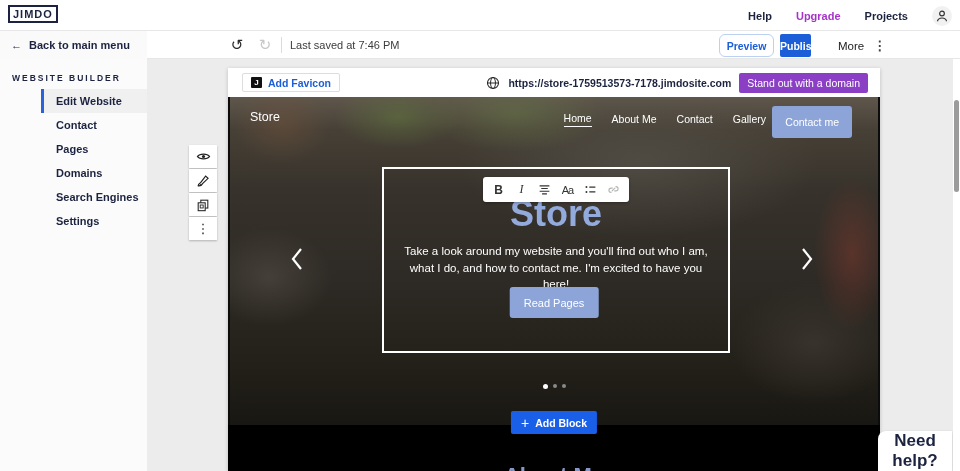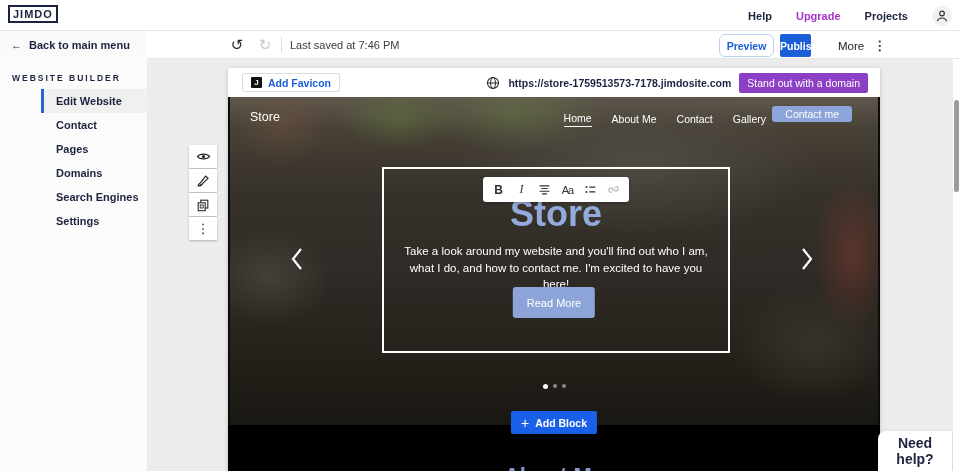--- a/index.html
+++ b/index.html
@@ -63,21 +63,21 @@
       radial-gradient(55px 110px at 96% 48%, rgba(150,62,48,.4), transparent 70%),
       radial-gradient(90px 70px at 6% 55%, rgba(135,128,115,.25), transparent 70%),
       radial-gradient(110px 80px at 90% 75%, rgba(60,55,48,.8), transparent 75%),
       linear-gradient(180deg,#5f574c 0%,#474036 10%,#37322b 28%,#2e2a25 55%,#232019 82%,#191713 100%);
   }
   .site-nav { position:absolute; left:0; right:0; top:0; height:44px; }
   .site-brand { position:absolute; left:20px; top:13px; color:#fff; font-size:12.5px; cursor:pointer; }
   .site-links { position:absolute; right:112px; top:0; height:44px; display:flex; align-items:center; gap:20px; }
   .site-link { color:#fff; font-size:10.5px; cursor:pointer; }
   .site-link.active { border-bottom:1.5px solid #fff; padding-bottom:2px; }
-  .contact-btn { position:absolute; right:26px; top:9px; height:16px; padding:0 13px; background:var(--periwinkle); color:#fff; border:none; border-radius:3px; font-size:10.5px; cursor:pointer; }
+  .contact-btn { position:absolute; right:26px; top:9px; height:32px; padding:0 13px; background:var(--periwinkle); color:#fff; border:none; border-radius:3px; font-size:10.5px; cursor:pointer; }
 
   .selection-box { position:absolute; left:152px; top:70px; width:348px; height:186px; border:2px solid #fff; cursor:pointer; }
 
   .fmt-toolbar { position:absolute; left:253px; top:80px; width:146px; height:25px; background:#fff; border-radius:3px; box-shadow:0 1px 3px rgba(0,0,0,.3); display:flex; align-items:center; justify-content:space-around; padding:0 4px; z-index:5; }
   .fmt-btn { border:none; background:none; width:20px; height:21px; display:flex; align-items:center; justify-content:center; font-size:12px; color:#333; cursor:pointer; }
   .fmt-btn.bold { font-weight:bold; }
   .fmt-btn.italic { font-style:italic; font-family:"Liberation Serif", serif; }
   .fmt-btn.fontsize { font-size:11px; letter-spacing:-1px; }
 
   .hero-title { position:absolute; left:152px; top:96px; width:348px; text-align:center; font-size:36px; font-weight:bold; color:var(--hero-heading); cursor:text; }
@@ -93,21 +93,21 @@
   .dot.active { width:5px; height:5px; background:#fff; margin-top:-0.5px; }
 
   
   .dark-section { position:relative; height:46px; background:#000; overflow:hidden; }
   .next-title { position:absolute; left:0; right:0; top:38px; text-align:center; font-size:22px; font-weight:bold; color:var(--hero-heading); opacity:.9; }
 
   .add-block-btn { position:absolute; left:50%; transform:translateX(-50%); top:343px; height:23px; padding:0 10px; background:#1a5fe8; color:#fff; border:none; border-radius:2px; display:flex; align-items:center; gap:6px; font-size:10.5px; font-weight:bold; cursor:pointer; z-index:6; }
   .plus-glyph { font-size:14px; font-weight:normal; line-height:1; }
 
   
-  .need-help { position:absolute; left:878px; top:431px; width:74px; height:40px; background:#fff; border:none; border-radius:8px 0 0 0; box-shadow:0 1px 3px rgba(0,0,0,.2); font-size:14px; font-weight:bold; color:var(--navy); cursor:pointer; z-index:35; }
+  .need-help { position:absolute; left:878px; top:431px; width:74px; height:40px; background:#fff; border:none; border-radius:8px 0 0 0; box-shadow:0 1px 3px rgba(0,0,0,.2); font-size:17px; font-weight:bold; color:var(--navy); cursor:pointer; z-index:35; }
 
   svg { display:block; }
 </style>
 </head>
 <body>
 
 <div class="screen">
 
   <header class="app-header">
     <div class="logo">JIMDO</div>
@@ -247,21 +247,21 @@
                 <path d="M6.3 9.7 L9.7 6.3"></path>
                 <path d="M5 11.5 a2.6 2.6 0 0 1 0 -5.2 h1.6"></path>
                 <path d="M11 4.5 a2.6 2.6 0 0 1 0 5.2 h-1.6"></path>
               </svg>
           </span>
         </button>
       </div>
 
       <div class="hero-title">Store</div>
       <div class="hero-body">Take a look around my website and you'll find out who I am, what I do, and how to contact me. I'm excited to have you here!</div>
-      <button class="hero-cta">Read More</button>
+      <button class="hero-cta">Read Pages</button>
 
       <button class="carousel-arrow prev">
         <span>
           <svg width="14" height="24" viewBox="0 0 14 24">
               <path d="M11 2 L3 12 L11 22" fill="none" stroke="#fff" stroke-width="2.2"></path>
             </svg>
         </span>
       </button>
       <button class="carousel-arrow next">
         <span>

